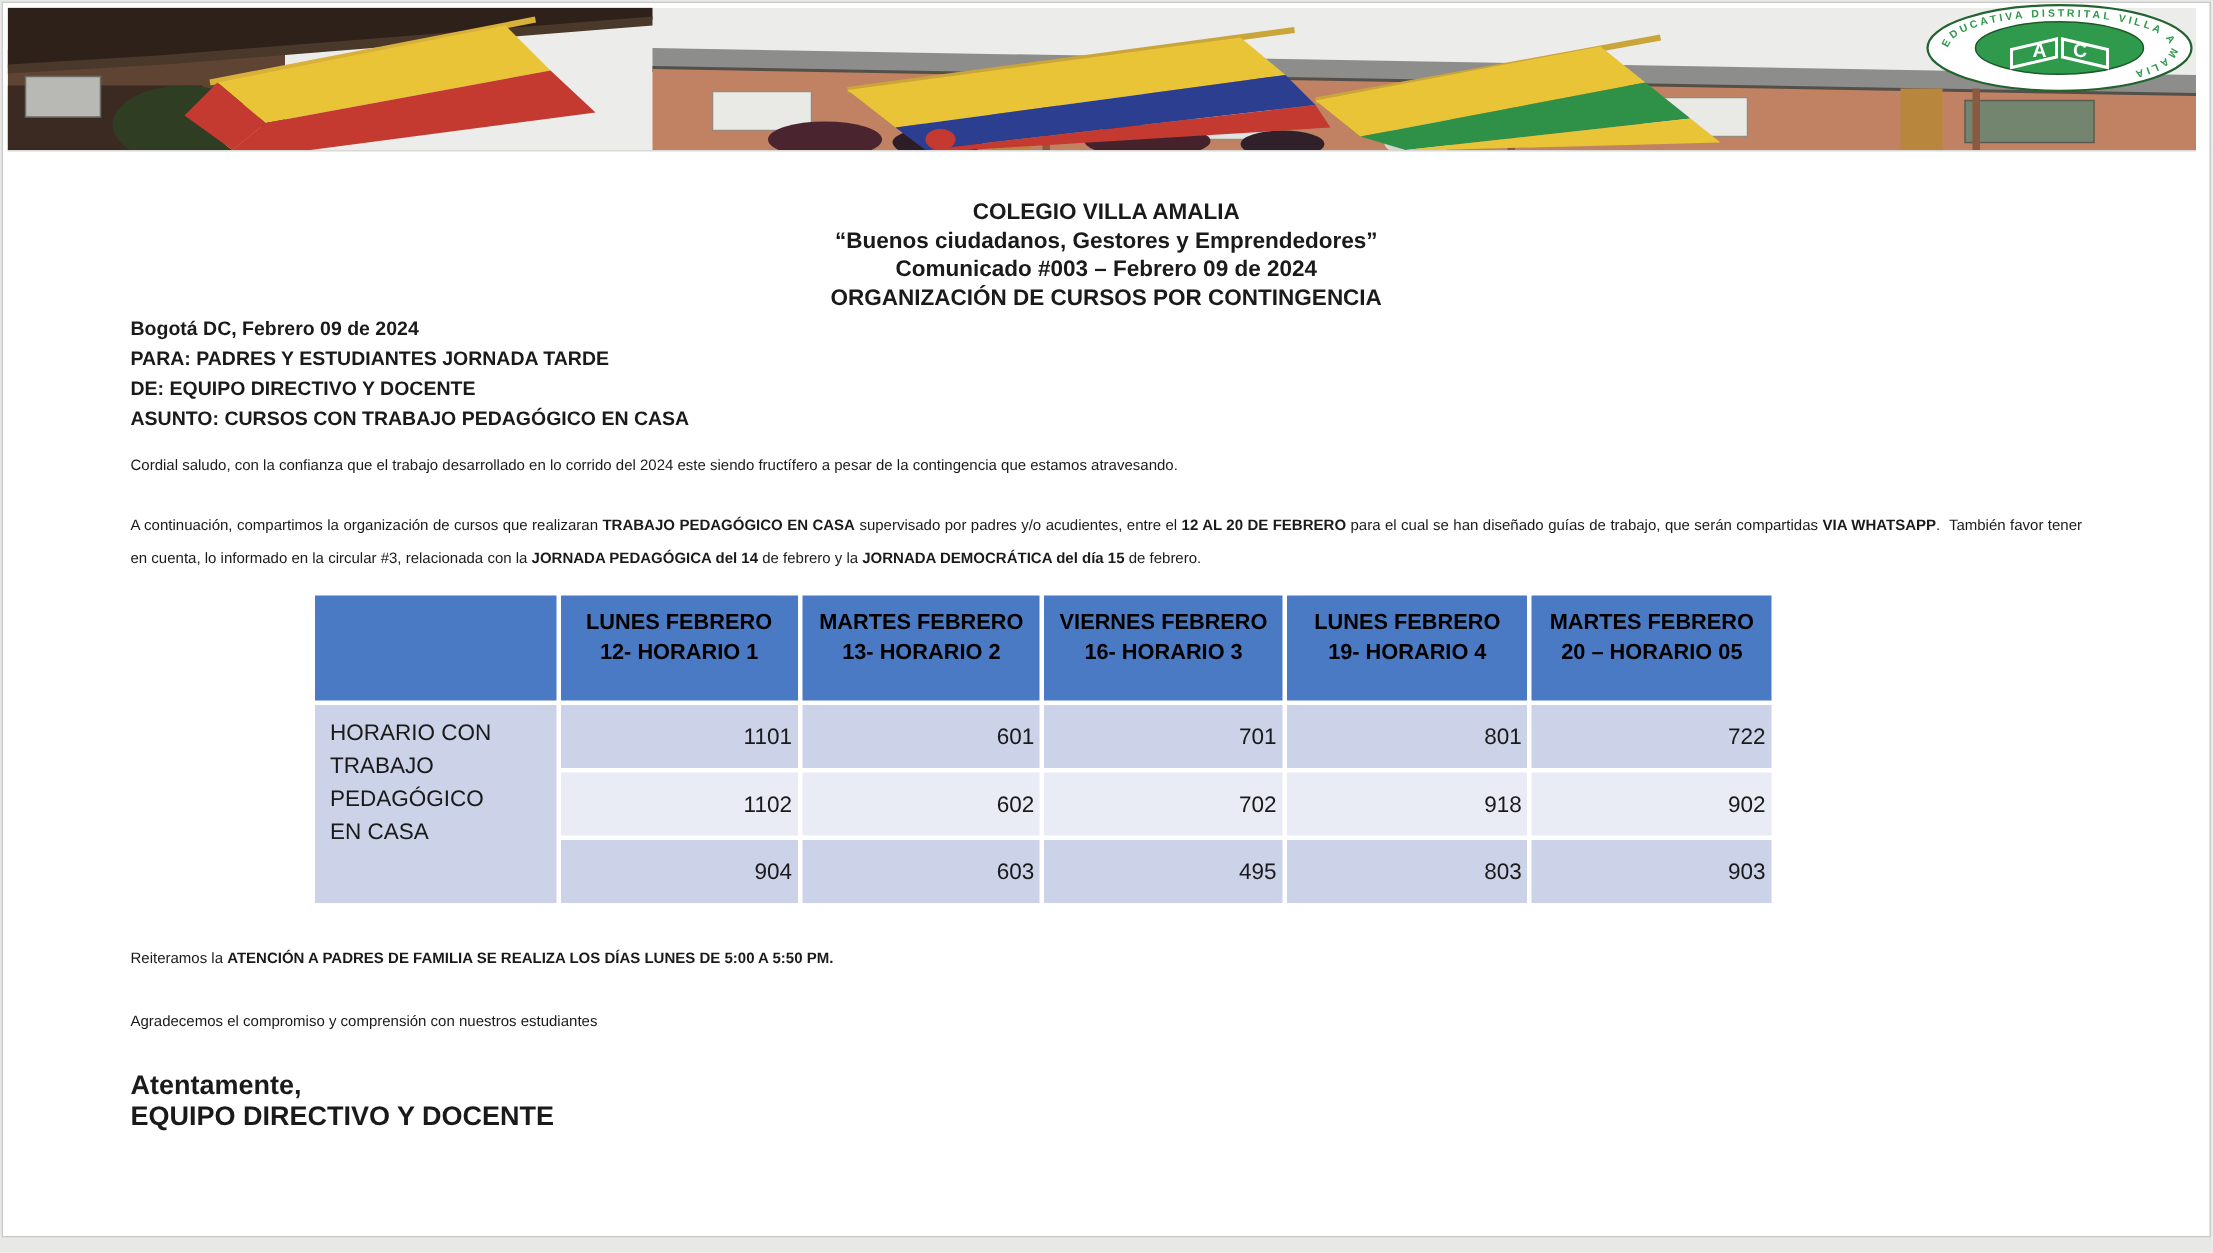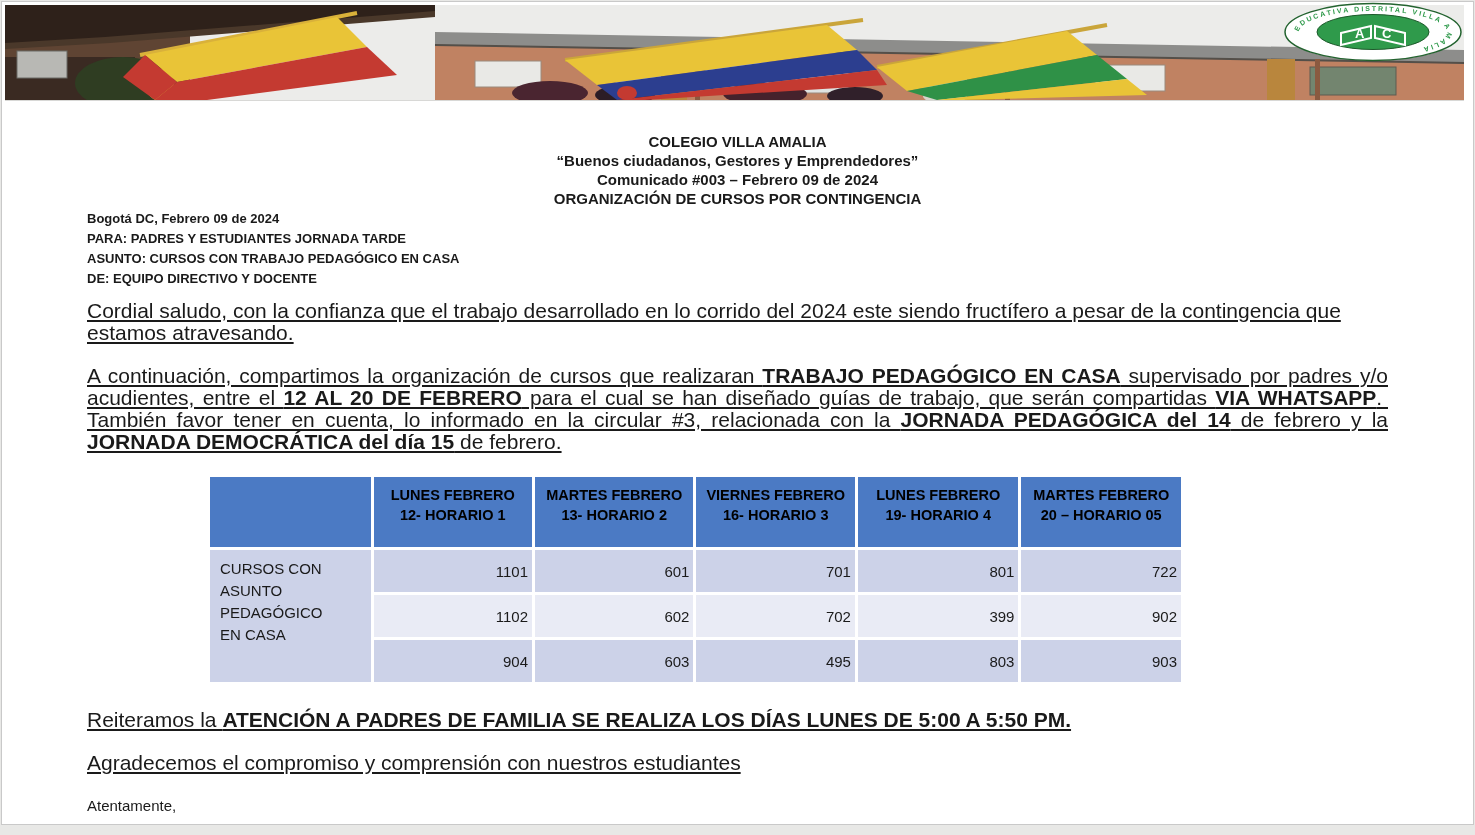--- a/index.html
+++ b/index.html
@@ -6,34 +6,34 @@
   body{width:1475px;height:835px;position:relative;font-family:"Liberation Sans",sans-serif;color:#1a1a1a;}
   .page{position:absolute;top:1px;left:1px;width:1471px;height:822px;background:#ffffff;border:1px solid #c9c9c9;overflow:hidden;}
   
   .banner{position:absolute;top:3px;left:3px;width:1459px;height:95px;overflow:hidden;border-bottom:1px solid #d8d8d6;}
   .banner svg{display:block;width:100%;height:100%;}
   .logo{position:absolute;top:0px;right:10px;width:180px;height:60px;z-index:5;}
   
   .content{position:absolute;top:99px;left:0;right:0;padding:0 85px 0 85px;}
   .title-block{margin-top:31px;text-align:center;font-weight:bold;font-size:15px;line-height:19px;}
   .meta-block{margin-top:1px;font-weight:bold;font-size:13px;line-height:20px;}
-  .para{font-size:21px;line-height:22px;text-decoration:underline;}
+  .para{font-size:10px;line-height:22px;}
   .para b{font-weight:bold;}
   .greeting{margin-top:11px;}
   .organization{margin-top:18px;text-align:justify;}
   
   table.schedule{margin-left:120px;margin-top:2px;width:977px;border-collapse:separate;border-spacing:3px 3px;table-layout:fixed;}
   table.schedule th{background:var(--header-bg,#4b7ac4);color:#000000;font-weight:bold;font-size:14.5px;line-height:20px;vertical-align:top;padding:8px 4px 4px 4px;height:58px;text-align:center;white-space:pre-line;}
   table.schedule td{font-size:15px;text-align:right;vertical-align:middle;height:38px;padding:2px 4px;}
   table.schedule tr.odd td{background:var(--row-odd-bg,#ccd2e8);}
   table.schedule tr.even td{background:var(--row-even-bg,#e9ebf5);}
   table.schedule td.label{background:var(--label-bg,#cdd3e8);text-align:left;vertical-align:top;padding:8px 28px 4px 10px;font-size:15px;line-height:22px;}
   .reiteration{margin-top:24px;}
   .thanks{margin-top:20px;}
-  .closing{margin-top:20px;font-weight:normal;font-size:15px;line-height:21px;}
+  .closing{margin-top:20px;font-weight:bold;font-size:18px;line-height:21px;}
 </style>
 </head>
 <body>
 
 <div class="page">
 
   <div class="banner">
     <svg viewBox="0 0 1459 95" preserveAspectRatio="none">
 
       <rect x="0" y="0" width="1459" height="95" fill="#ececea"></rect>
@@ -118,22 +118,22 @@
     <div class="title-block">
       <div>COLEGIO VILLA AMALIA</div>
       <div>“Buenos ciudadanos, Gestores y Emprendedores”</div>
       <div>Comunicado #003 – Febrero 09 de 2024</div>
       <div>ORGANIZACIÓN DE CURSOS POR CONTINGENCIA</div>
     </div>
 
     <div class="meta-block">
       <div>Bogotá DC, Febrero 09 de 2024</div>
       <div>PARA: PADRES Y ESTUDIANTES JORNADA TARDE</div>
+      <div>DE: EQUIPO DIRECTIVO Y DOCENTE</div>
       <div>ASUNTO: CURSOS CON TRABAJO PEDAGÓGICO EN CASA</div>
-      <div>DE: EQUIPO DIRECTIVO Y DOCENTE</div>
     </div>
 
     <p class="para greeting">Cordial saludo, con la confianza que el trabajo desarrollado en lo corrido del 2024 este siendo fructífero a pesar de la contingencia que estamos atravesando.</p>
 
     <p class="para organization"><span>A continuación, compartimos la organización de cursos que realizaran </span><b>TRABAJO PEDAGÓGICO EN CASA</b><span> supervisado por padres y/o acudientes, entre el </span><b>12 AL 20 DE FEBRERO</b><span> para el cual se han diseñado guías de trabajo, que serán compartidas </span><b>VIA WHATSAPP</b><span>.&nbsp; También favor tener en cuenta, lo informado en la circular #3, relacionada con la </span><b>JORNADA PEDAGÓGICA del 14</b><span> de febrero y la </span><b>JORNADA DEMOCRÁTICA del día 15</b><span> de febrero.</span></p>
 
     <table class="schedule">
       <colgroup>
         <col style="width:160px">
           <col style="width:158px">
@@ -152,46 +152,47 @@
           <th>VIERNES FEBRERO
 16- HORARIO 3</th>
           <th>LUNES FEBRERO
 19- HORARIO 4</th>
           <th>MARTES FEBRERO
 20 – HORARIO 05</th>
         </tr>
       </thead>
       <tbody>
         <tr class="odd">
-          <td class="label" rowspan="3">CURSOS CON ASUNTO PEDAGÓGICO EN CASA</td>
+          <td class="label" rowspan="3">HORARIO CON TRABAJO PEDAGÓGICO EN CASA</td>
           <td>1101</td>
           <td>601</td>
           <td>701</td>
           <td>801</td>
           <td>722</td>
         </tr>
         <tr class="even">
           <td>1102</td>
           <td>602</td>
           <td>702</td>
-          <td>399</td>
+          <td>918</td>
           <td>902</td>
         </tr>
         <tr class="odd">
           <td>904</td>
           <td>603</td>
           <td>495</td>
           <td>803</td>
           <td>903</td>
         </tr>
       </tbody>
     </table>
 
     <p class="para reiteration"><span>Reiteramos la </span><b>ATENCIÓN A PADRES DE FAMILIA SE REALIZA LOS DÍAS LUNES DE 5:00 A 5:50 PM.</b></p>
 
     <p class="para thanks">Agradecemos el compromiso y comprensión con nuestros estudiantes</p>
 
     <div class="closing">
       <div>Atentamente,</div>
+      <div>EQUIPO DIRECTIVO Y DOCENTE</div>
     </div>
 
   </div>
 </div>
 
 </body></html>

